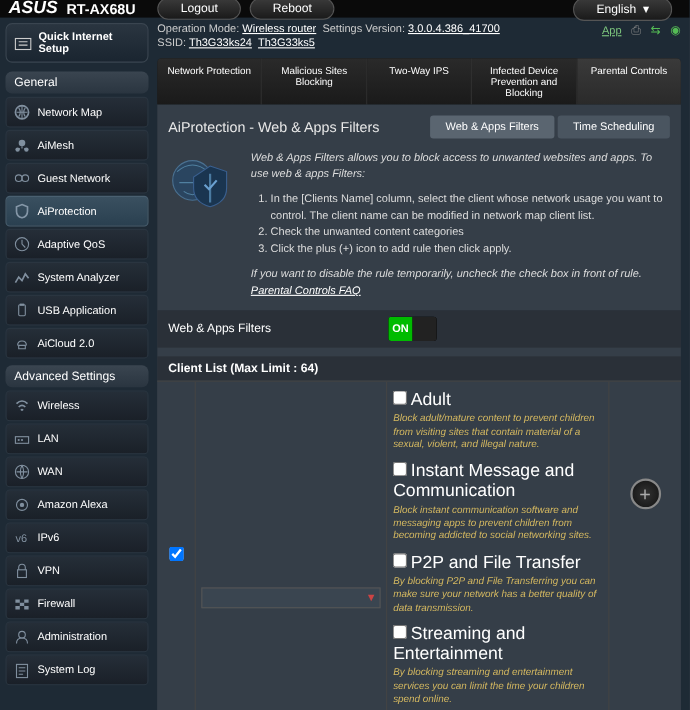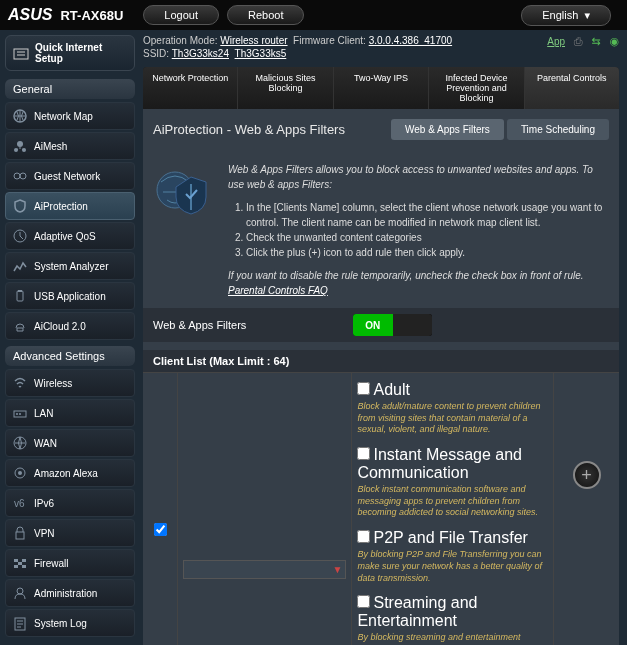--- a/index.html
+++ b/index.html
@@ -1,17 +1,17 @@
 <!DOCTYPE html>
 <html><head>
 <meta charset="utf-8">
 <style>
 * { margin: 0; padding: 0; box-sizing: border-box; font-family: Arial, sans-serif; }
 body { background: #1e2a35; color: #fff; font-size: 11px; width: 627px; }
-.top-bar { background: #0a0a0a; display: flex; align-items: center; padding: 4px 8px; height: 30px; }
+.top-bar { background: #0a0a0a; display: flex; align-items: center; padding: 4px 8px; height: 16px; }
 .logo { font-size: 16px; font-weight: bold; font-style: italic; margin-right: 8px; }
 .model { font-size: 13px; font-weight: bold; margin-right: 20px; }
 .btn-top { background: linear-gradient(#3a3a3a,#1a1a1a); border: 1px solid #555; border-radius: 10px; padding: 3px 20px; color: #fff; font-size: 11px; margin-right: 8px; cursor: pointer; }
 .lang-btn { margin-left: auto; }
 .container { display: flex; }
 .sidebar { width: 140px; padding: 5px; }
 .qis-btn { background: linear-gradient(#2a3540,#1a2530); border: 1px solid #3a4550; border-radius: 6px; padding: 6px; display: flex; align-items: center; margin-bottom: 8px; cursor: pointer; }
 .qis-btn .icon { width: 18px; height: 18px; margin-right: 5px; display: flex; align-items: center; justify-content: center; }
 .section-header { background: linear-gradient(#3a4550,#2a3540); border-radius: 6px; padding: 4px 8px; font-size: 11px; margin-bottom: 3px; }
 .menu-item { background: linear-gradient(#252e38,#1a2028); border: 1px solid #2a3540; border-radius: 4px; padding: 5px 6px; margin-bottom: 2px; display: flex; align-items: center; cursor: pointer; font-size: 10px; }
@@ -22,33 +22,33 @@
 .info-row .label { color: #ccc; }
 .info-row .val { color: #fff; text-decoration: underline; }
 .info-icons { float: right; }
 .info-icons span { margin-left: 6px; font-size: 11px; }
 .app-link { color: #7fc97f; text-decoration: underline; }
 .tab-bar { display: flex; margin-top: 8px; background: #1a1a1a; border-radius: 4px 4px 0 0; overflow: hidden; }
 .tab { flex: 1; padding: 6px 4px; text-align: center; font-size: 9px; border-right: 1px solid #333; background: linear-gradient(#2a2a2a,#1a1a1a); cursor: pointer; }
 .tab.active { background: linear-gradient(#3a3a3a,#2a2a2a); }
 .tab:last-child { border-right: none; }
 .panel { background: #353e48; border-radius: 0 0 6px 6px; padding: 10px; }
-.panel-header { display: flex; align-items: center; margin-bottom: 22px; }
+.panel-header { display: flex; align-items: center; margin-bottom: 10px; }
 .panel-title { font-size: 13px; color: #e8e8e8; flex: 1; }
 .sub-tabs { display: flex; }
 .sub-tab { background: #4a5560; padding: 5px 14px; font-size: 10px; border-radius: 3px; margin-left: 3px; cursor: pointer; }
 .sub-tab.active { background: #5a6570; }
 .instructions { display: flex; margin-bottom: 10px; }
 .shield-icon { width: 60px; height: 60px; margin-right: 15px; flex-shrink: 0; }
 .instr-text { font-size: 10px; font-style: italic; color: #ddd; line-height: 1.5; }
 .instr-text ol { margin: 8px 0 8px 18px; font-style: normal; }
 .instr-text a { color: #fff; text-decoration: underline; }
 .toggle-row { background: #2a3038; padding: 6px 10px; display: flex; align-items: center; margin: 0 -10px; }
 .toggle-label { font-size: 11px; flex: 0 0 200px; }
-.toggle { width: 79px; height: 22px; background: #000; border-radius: 3px; display: flex; overflow: hidden; cursor: pointer; }
+.toggle { width: 44px; height: 22px; background: #000; border-radius: 3px; display: flex; overflow: hidden; cursor: pointer; }
 .toggle-on { flex: 1; background: #0b0; color: #fff; display: flex; align-items: center; justify-content: center; font-size: 10px; font-weight: bold; }
 .toggle-off { flex: 1; background: #222; }
 .list-header { background: #2a3038; padding: 5px 10px; font-size: 11px; font-weight: bold; margin: 8px -10px 0; }
 .table { margin: 0 -10px; }
 .table-head { display: flex; background: #2a3038; border-top: 1px solid #444; }
 .table-head > div { padding: 5px; font-size: 10px; text-align: center; border-right: 1px solid #444; }
 .col-check { width: 35px; }
 .col-name { flex: 1.2; }
 .col-cat { flex: 1.4; }
 .col-act { width: 65px; }
@@ -248,21 +248,21 @@
   <div class="main">
     <div class="info-row">
       <span class="info-icons">
         <a class="app-link">App</a>
         <span style="color:#888">⎙</span>
         <span style="color:#5b5">⇆</span>
         <span style="color:#5b5">◉</span>
       </span>
       <span class="label">Operation Mode:</span>
       <span class="val">Wireless router</span>
-      &nbsp;<span class="label">Firmware Client:</span>
+      &nbsp;<span class="label">Settings Version:</span>
       <span class="val">3.0.0.4.386_41700</span>
     </div>
     <div class="info-row">
       <span class="label">SSID:</span>
       <span class="val">Th3G33ks24</span>
       &nbsp;<span class="val">Th3G33ks5</span>
     </div>
 
     <div class="tab-bar" id="tabs">
         <div class="tab">Network Protection</div>

